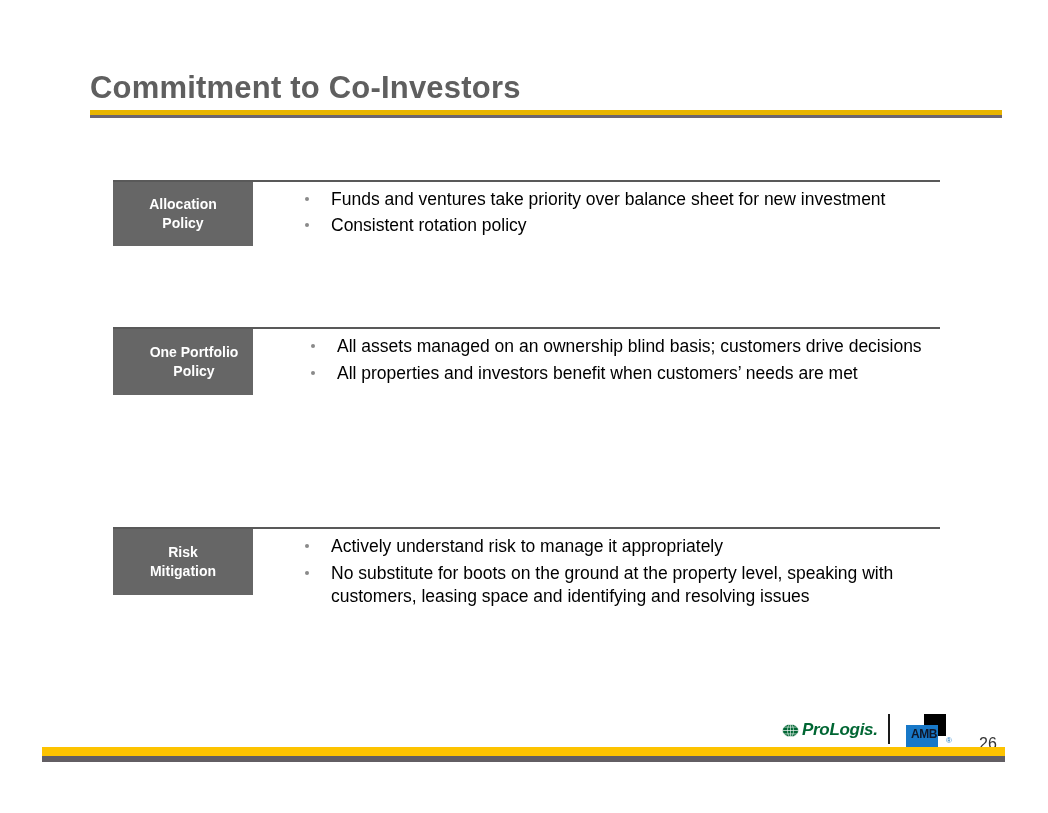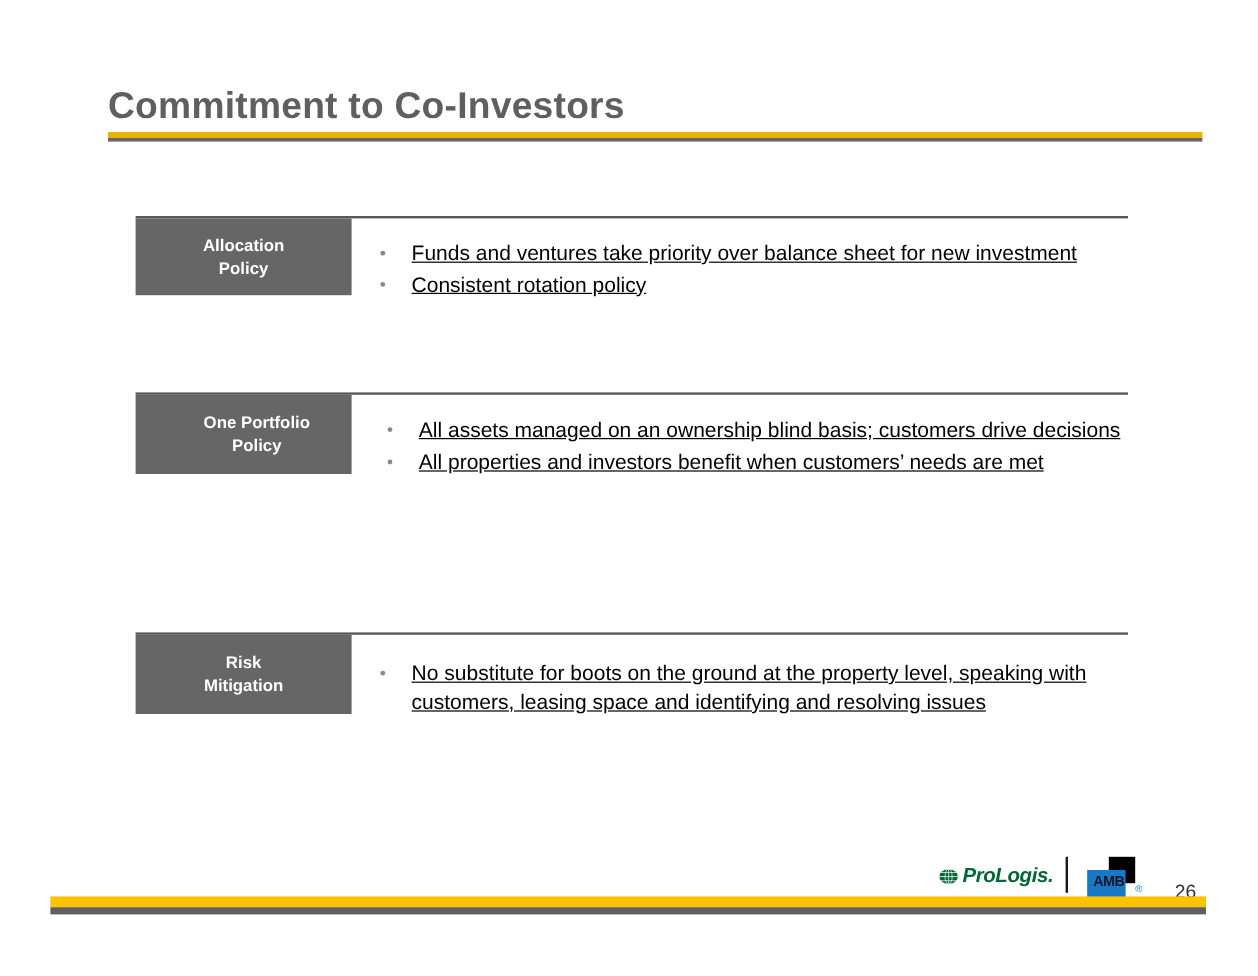--- a/index.html
+++ b/index.html
@@ -51,40 +51,39 @@
   .block-rule {
     position: absolute;
     left: 0;
     top: 0;
     height: 2px;
     background: #595959;
   }
   .label-box {
     position: absolute;
     left: 0;
-    width: 180px;
+    width: 140px;
     background: #666666;
     color: #ffffff;
     font-size: 14px;
     font-weight: bold;
     line-height: 19px;
     text-align: center;
     display: flex;
     align-items: center;
     justify-content: center;
     box-sizing: border-box;
   }
   .label-box span { display: block; }
 
   .bullets {
     position: absolute;
-    margin: 12px;
+    margin: 0;
     padding: 0;
     list-style: none;
-    text-decoration: underline;
   }
   .bullets li {
     position: relative;
     padding-left: 28px;
     color: #000000;
     font-size: 17.5px;
     line-height: 23.5px;
   }
   .bullets li::before {
     content: "";
@@ -234,20 +233,21 @@
 
   <div class="block" style="top:527px; width:827px; height:100px;">
     <div class="block-rule" style="width:827px;"></div>
     <div class="label-box" style="top:2px; height:66px;">
       <div>
         <span>Risk</span>
         <span>Mitigation</span>
       </div>
     </div>
     <ul class="bullets" style="left:190px; top:8px; width:620px;">
+      <li>Actively understand risk to manage it appropriately</li>
       <li style="margin-top:3px;">No substitute for boots on the ground at the property level, speaking with customers, leasing space and identifying and resolving issues</li>
     </ul>
   </div>
 
   <div class="footer-logos">
 
     <div class="prologis">
       <svg class="globe" viewBox="0 0 40 40">
         <ellipse cx="20" cy="20" rx="19" ry="15" fill="#006633"></ellipse>
         <ellipse cx="20" cy="20" rx="19" ry="15" fill="none" stroke="#ffffff" stroke-width="1.6"></ellipse>

